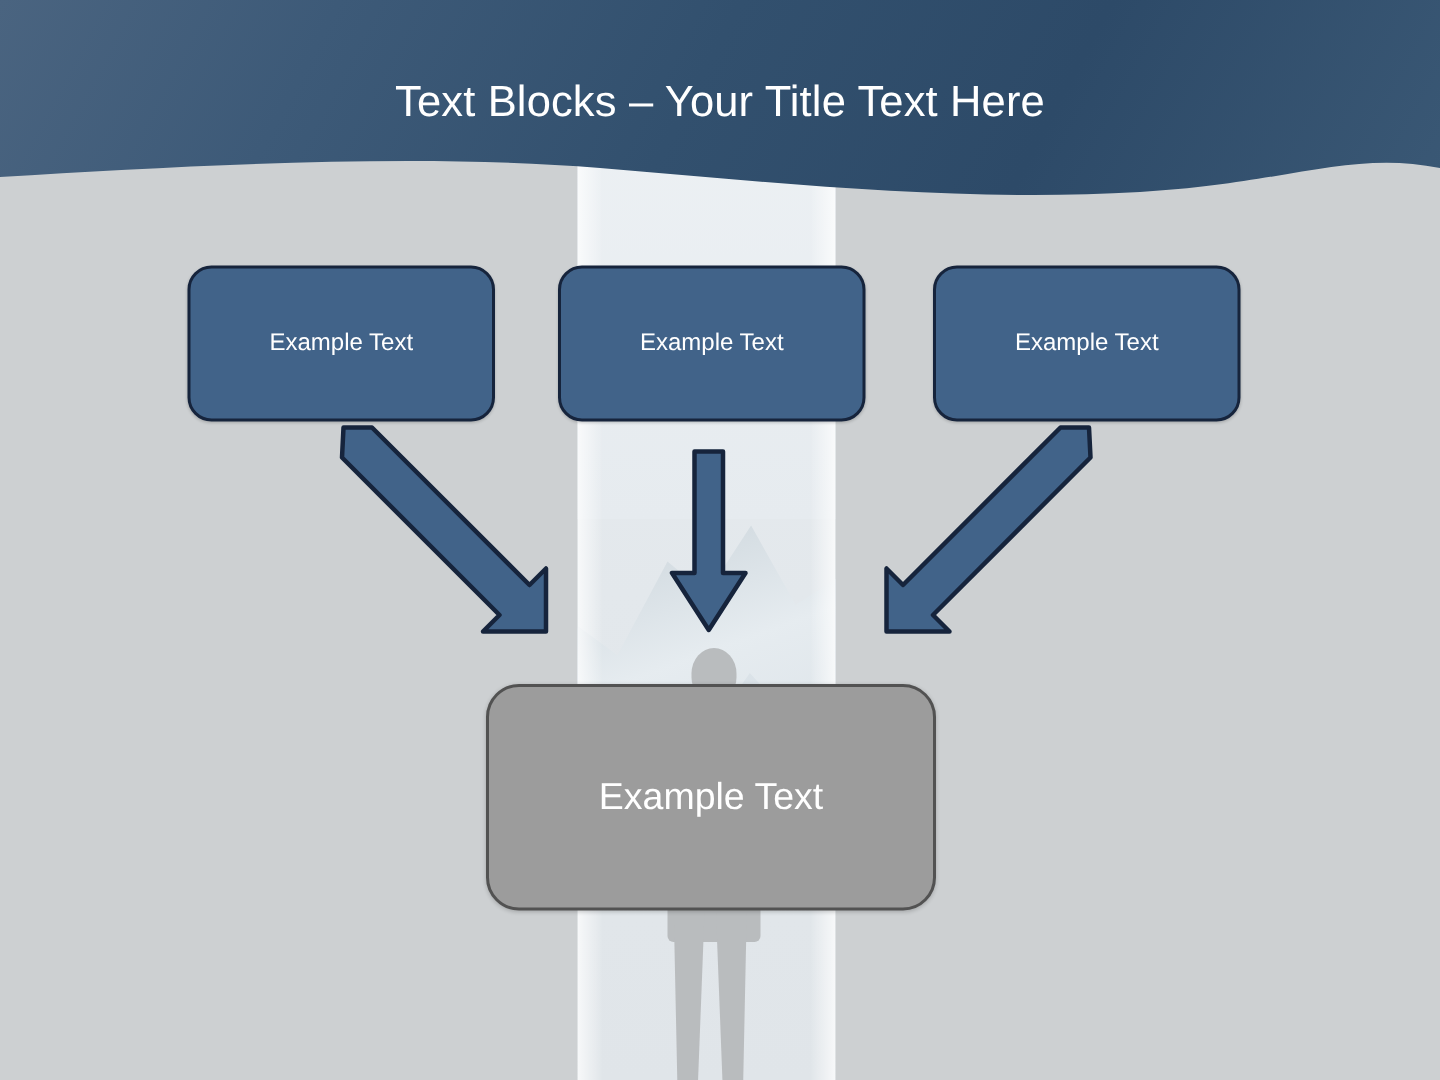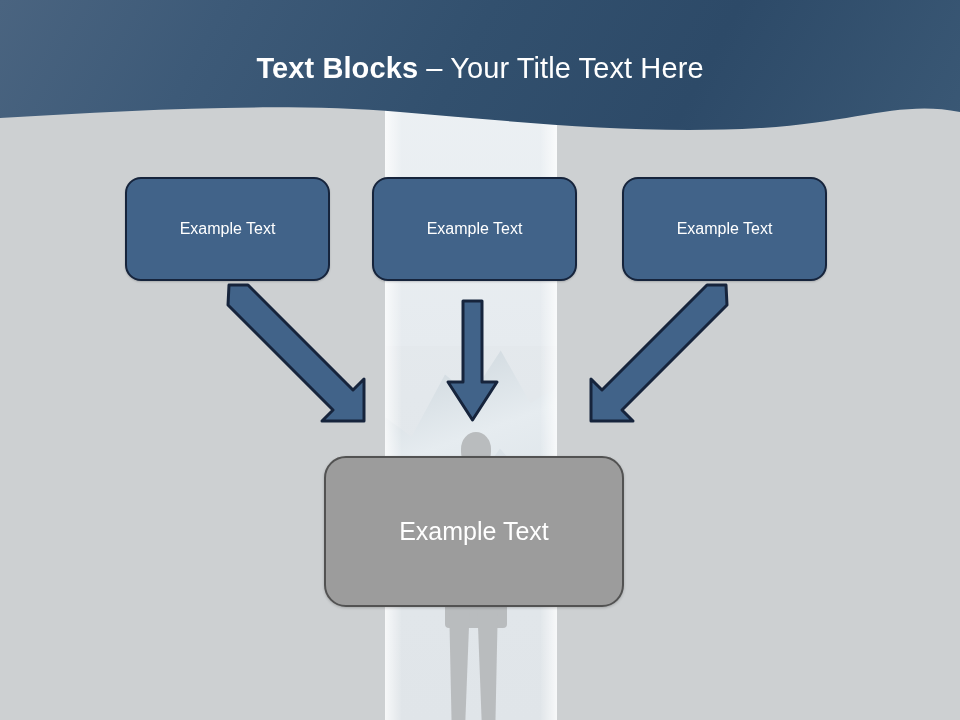--- a/index.html
+++ b/index.html
@@ -100,21 +100,21 @@
   .banner-title {
     position: absolute;
     left: 0; top: 52px;
     width: 960px;
     text-align: center;
     color: #ffffff;
     font-size: 29px;
     letter-spacing: .1px;
     white-space: nowrap;
   }
-  .banner-title .strong { font-weight: bold; }
+  .banner-title .strong { font-weight: normal; }
   .banner-title .light  { font-weight: normal; }
 
   
   .top-box {
     position: absolute;
     top: 177px;
     width: 205px;
     height: 104px;
     box-sizing: border-box;
     background: #416389;

